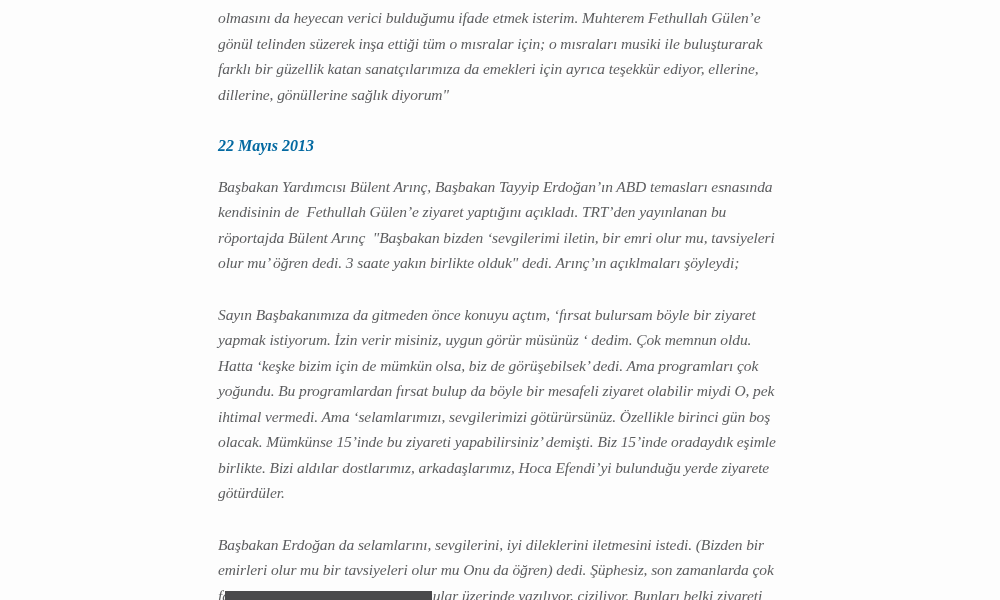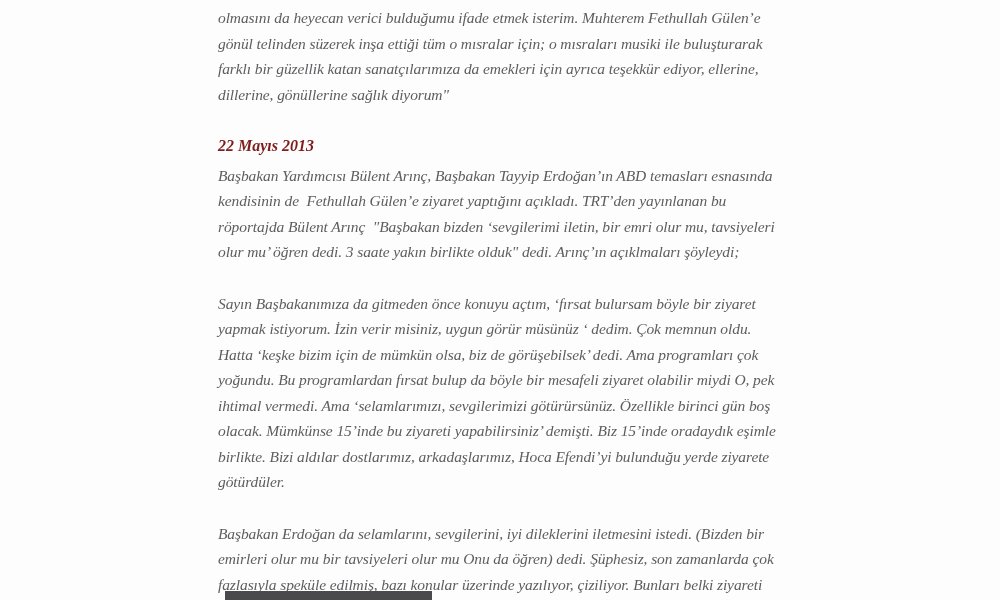--- a/index.html
+++ b/index.html
@@ -29,25 +29,25 @@
     color: #5c5d5f;
     white-space: pre;
     letter-spacing: -0.1px;
     margin: 0 0 26px 0;
   }
   .date-heading {
     font-style: italic;
     font-weight: bold;
     font-size: 16px;
     line-height: 25.5px;
-    color: #7f1d1d;
+    color: #0369a1;
     white-space: pre;
     margin: 0;
   }
-  .para.after-heading { margin-top: 4px; }
+  .para.after-heading { margin-top: 15px; }
   .cutoff-bar {
     position: absolute;
     left: 225px;
     top: 591px;
     width: 207px;
     height: 9px;
     background: #4a4a4c;
   }
 </style>
 </head>

